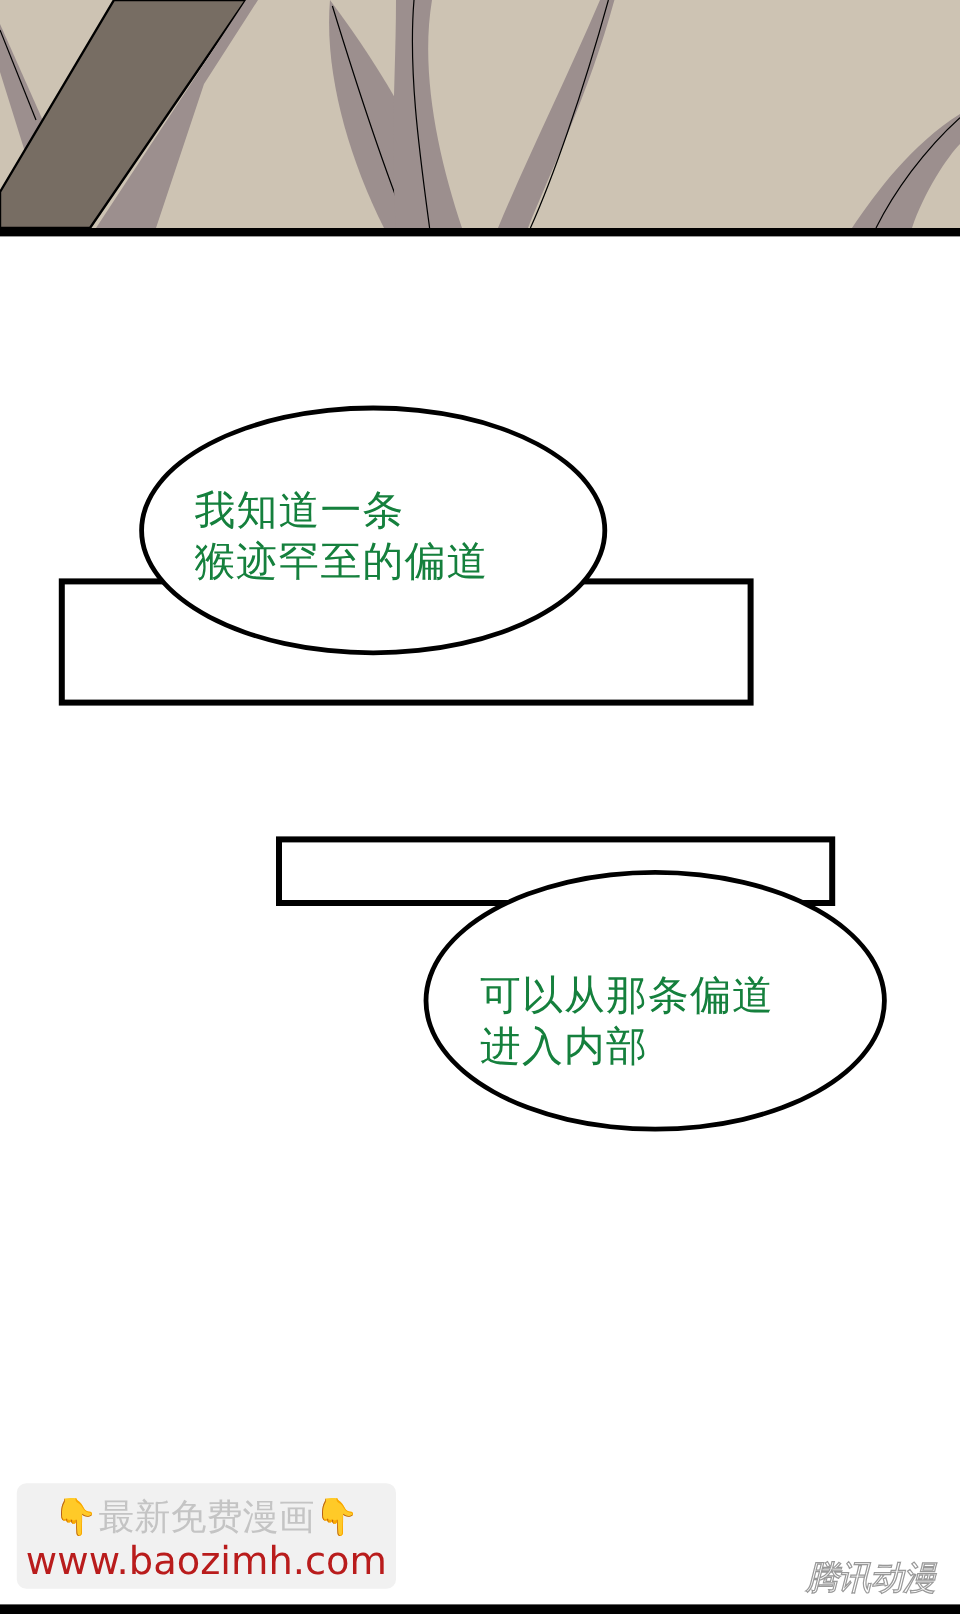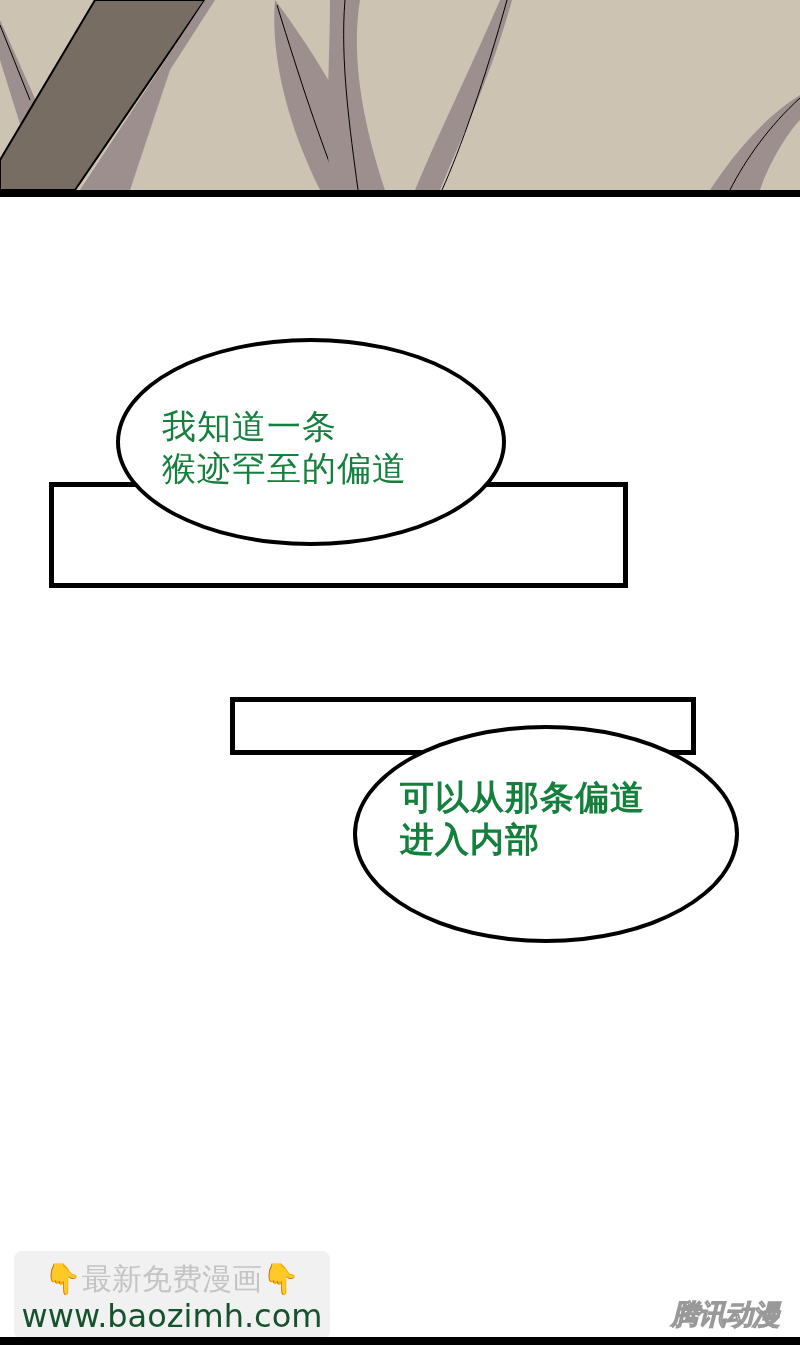--- a/index.html
+++ b/index.html
@@ -3,25 +3,25 @@
 <meta charset="utf-8">
 <style>
   html, body { margin: 0; padding: 0; }
   body { width: 800px; height: 1345px; position: relative; background: #ffffff; overflow: hidden; font-family: "DejaVu Sans", sans-serif; }
   .panel-top { position: absolute; left: 0; top: 0; width: 800px; height: 190px; background: #cdc3b3; overflow: hidden; }
   .panel-top svg { position: absolute; left: 0; top: 0; }
   .panel-border { position: absolute; left: 0; top: 190px; width: 800px; height: 7px; background: #000; }
   .caption-box { position: absolute; border: 5px solid #000; background: #fff; box-sizing: border-box; }
   .bubble { position: absolute; border: 4px solid #000; background: #fff; border-radius: 50%; box-sizing: border-box; }
   .bubble-text { position: absolute; font-size: 34px; line-height: 42px; color: #15803d; font-weight: 500; white-space: pre; letter-spacing: 1px; }
-  .wm-box { position: absolute; left: 14px; top: 1236px; width: 316px; height: 88px; background: #f1f1f1; border-radius: 8px; margin-top: 15px; }
+  .wm-box { position: absolute; left: 14px; top: 1236px; width: 316px; height: 88px; background: #f1f1f1; border-radius: 8px; }
   .wm-line1 { position: absolute; left: 0; top: 8px; width: 100%; text-align: center; font-size: 30px; color: #c4c4c4; }
-  .wm-line2 { position: absolute; left: 0; top: 46px; width: 100%; text-align: center; font-size: 32px; color: #14532d; }
+  .wm-line2 { position: absolute; left: 0; top: 46px; width: 100%; text-align: center; font-size: 32px; color: #b91c1c; }
   .hand { color: #f3b83a; }
-  .logo { position: absolute; left: 664px; top: 1296px; width: 122px; height: 36px; font-size: 28px; font-weight: bold; font-style: italic; color: #fff; -webkit-text-stroke: 1px #999; text-align: center; letter-spacing: -1px; }
+  .logo { position: absolute; left: 664px; top: 1296px; width: 122px; height: 36px; font-size: 28px; font-weight: normal; font-style: italic; color: #fff; -webkit-text-stroke: 1px #999; text-align: center; letter-spacing: -1px; }
   .bottom-bar { position: absolute; left: 0; top: 1337px; width: 800px; height: 8px; background: #000; }
 </style>
 </head>
 <body>
 
 <div class="panel-top">
   <svg width="800" height="190" viewBox="0 0 800 190">
     <path d="M0,20 L40,110 L25,140 L0,60 Z" fill="#9c8f8e"></path>
     <path d="M0,25 L30,100" stroke="#000" stroke-width="1" fill="none"></path>
     <path d="M95,0 L205,0 L75,190 L0,190 L0,160 Z" fill="#776d63" stroke="#000" stroke-width="2"></path>
@@ -38,21 +38,21 @@
 </div>
 <div class="panel-border"></div>
 
 <div class="caption-box" style="left:49px; top:482px; width:579px; height:106px;"></div>
 <div class="bubble" style="left:116px; top:338px; width:390px; height:208px;"></div>
 <div class="bubble-text" style="left:162px; top:405px;">我知道一条
 猴迹罕至的偏道</div>
 
 <div class="caption-box" style="left:230px; top:697px; width:466px; height:58px;"></div>
 <div class="bubble" style="left:353px; top:725px; width:386px; height:218px;"></div>
-<div class="bubble-text" style="left:400px; top:776px;font-weight:bold;">可以从那条偏道
+<div class="bubble-text" style="left:400px; top:809px;">可以从那条偏道
 进入内部</div>
 
 <div class="wm-box">
   <div class="wm-line1">
     <span class="hand">👇</span><span>最新免费漫画</span><span class="hand">👇</span>
   </div>
   <div class="wm-line2">www.baozimh.com</div>
 </div>
 
 <div class="logo">腾讯动漫</div>

